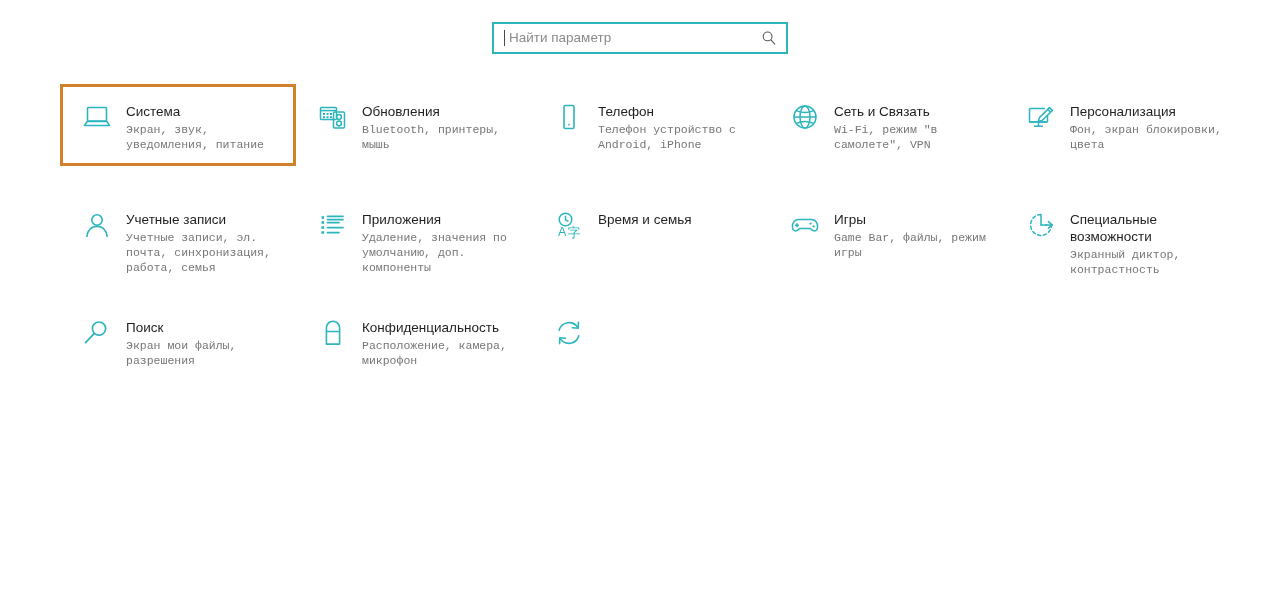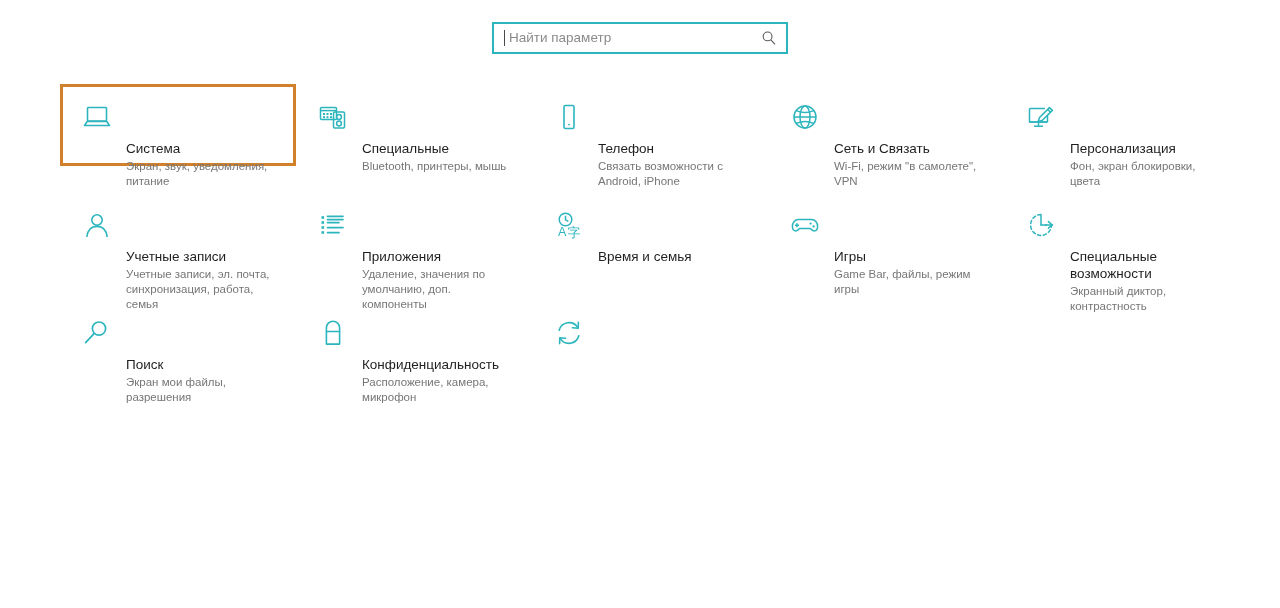--- a/index.html
+++ b/index.html
@@ -111,26 +111,26 @@
     flex: 1 1 auto;
     min-width: 0;
     padding-top: 1px;
   }
   .tile-title {
     font-size: 13.5px;
     color: #1f1f1f;
     line-height: 17px;
     margin-bottom: 2px;
     white-space: normal;
-    margin-top: 37px;
   }
   .tile-desc {
     font-size: 11.5px;
     color: #767676;
     line-height: 15px;
+    font-family: Liberation Mono, monospace;
   }
 </style>
 </head>
 <body>
 
 <div class="search-wrap">
   <div class="search-box">
     <div class="search-caret"></div>
     <input class="search-input" type="text" placeholder="Найти параметр" style="">
     <span class="search-icon">
@@ -165,34 +165,34 @@
       <rect x="13" y="10" width="2" height="2" fill="currentColor" stroke="none"></rect>
       <rect x="6" y="13.2" width="2" height="2" fill="currentColor" stroke="none"></rect>
       <rect x="9.5" y="13.2" width="2" height="2" fill="currentColor" stroke="none"></rect>
       <rect x="13" y="13.2" width="2" height="2" fill="currentColor" stroke="none"></rect>
       <rect x="16.5" y="9" width="11" height="16" rx="1.2"></rect>
       <circle cx="22" cy="14" r="2.4"></circle>
       <circle cx="22" cy="20.5" r="2.4"></circle>
     </svg>
       </span>
       <div class="tile-text">
-        <div class="tile-title">Специальные</div>
+        <div class="tile-title">Обновления</div>
         <div class="tile-desc">Bluetooth, принтеры, мышь</div>
       </div>
     </div>
     <div class="tile">
       <span class="tile-icon">
         <svg width="32" height="28" viewBox="0 0 32 28" fill="none" stroke="currentColor" stroke-width="1.6">
       <rect x="11" y="2.5" width="10" height="23" rx="1.4"></rect>
       <circle cx="16" cy="21.6" r="0.9" fill="currentColor" stroke="none"></circle>
     </svg>
       </span>
       <div class="tile-text">
         <div class="tile-title">Телефон</div>
-        <div class="tile-desc">Связать возможности с Android, iPhone</div>
+        <div class="tile-desc">Телефон устройство с Android, iPhone</div>
       </div>
     </div>
     <div class="tile">
       <span class="tile-icon">
         <svg width="32" height="28" viewBox="0 0 32 28" fill="none" stroke="currentColor" stroke-width="1.5">
       <circle cx="16" cy="14" r="11"></circle>
       <ellipse cx="16" cy="14" rx="5" ry="11"></ellipse>
       <line x1="5" y1="14" x2="27" y2="14"></line>
       <path d="M7.4 7.6 Q16 11.5 24.6 7.6"></path>
       <path d="M7.4 20.4 Q16 16.5 24.6 20.4"></path>

